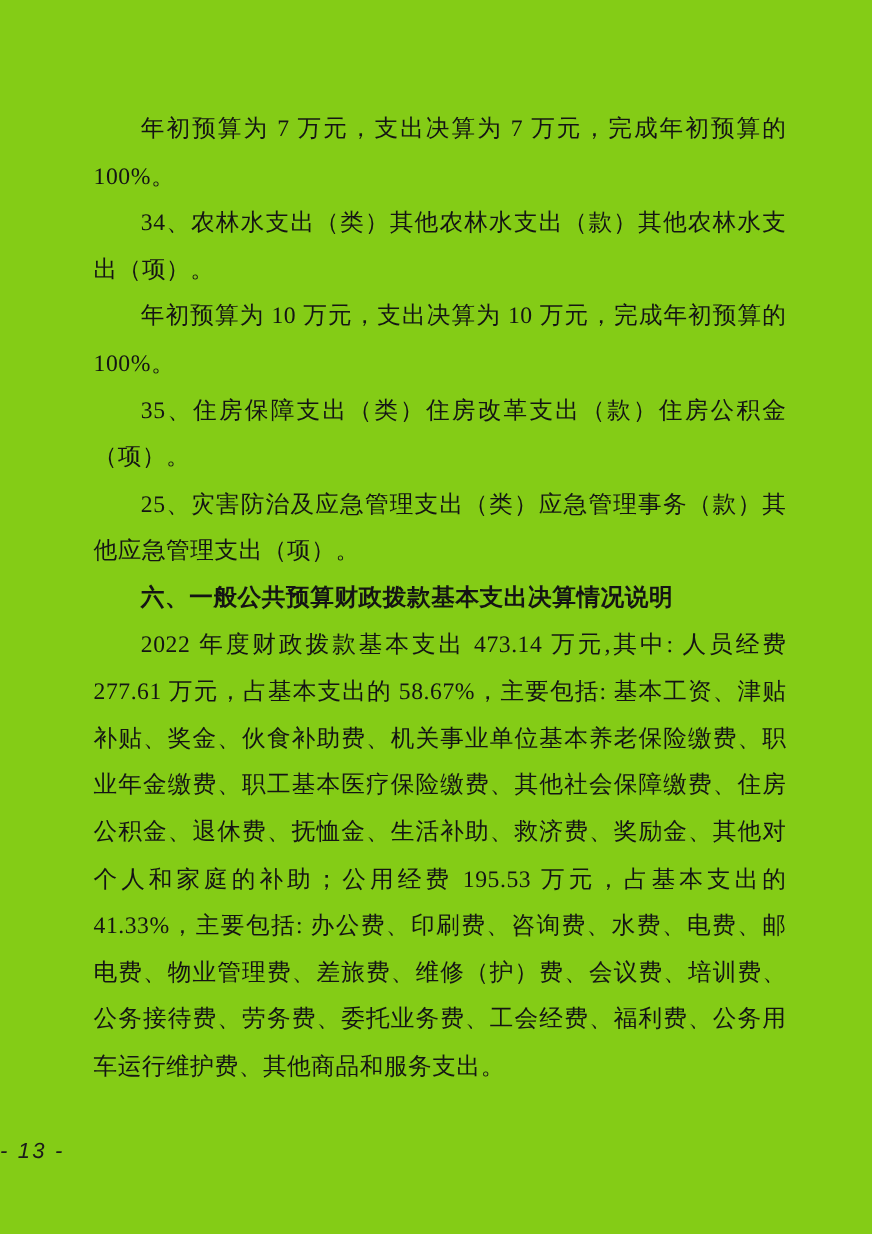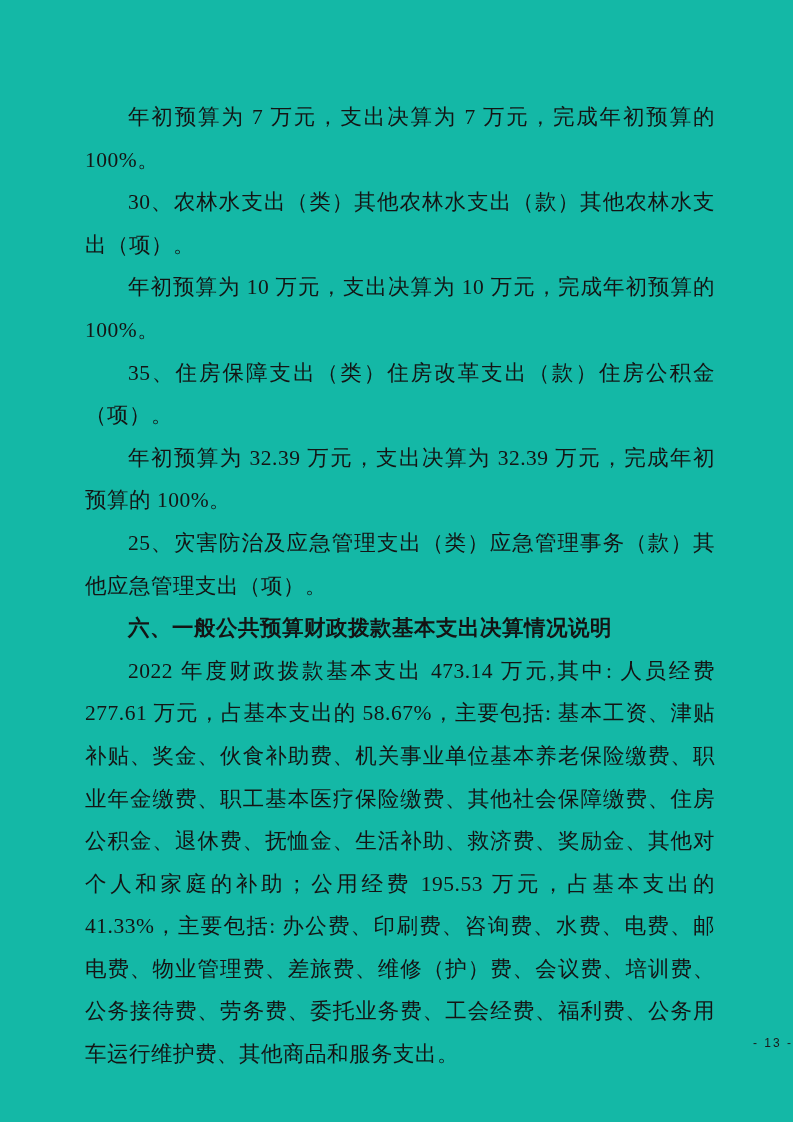--- a/index.html
+++ b/index.html
@@ -4,21 +4,21 @@
 <style>
   * { margin: 0; padding: 0; box-sizing: border-box; }
   html, body {
     background: #ffffff;
     font-family: "Liberation Serif", "DejaVu Serif", serif;
   }
   .page {
     position: relative;
     width: 793px;
     height: 1122px;
-    background: #14b8a6;
+    background: #84cc16;
     color: #141414;
     overflow: hidden;
   }
   .content {
     position: absolute;
     left: 85px;
     top: 96px;
     width: 630px;
     font-size: 21.5px;
     line-height: 42.6px;
@@ -32,36 +32,36 @@
   }
   .para.heading {
     font-weight: bold;
     font-family: Liberation Sans, sans-serif;
   }
   .page-number {
     position: absolute;
     left: 0;
     right: 0;
     top: 1036px;
-    text-align: right;
-    font-size: 12px;
+    text-align: left;
+    font-size: 20px;
     letter-spacing: 2px;
     color: #1a1a1a;
     font-family: "Liberation Sans", "DejaVu Sans", sans-serif;
+    font-style: italic;
   }
 </style>
 </head>
 <body>
 
 <div class="page">
   <div class="content">
 
   <p class="para">年初预算为 7 万元，支出决算为 7 万元，完成年初预算的 100%。</p>
-      <p class="para">30、农林水支出（类）其他农林水支出（款）其他农林水支出（项）。</p>
+      <p class="para">34、农林水支出（类）其他农林水支出（款）其他农林水支出（项）。</p>
       <p class="para">年初预算为 10 万元，支出决算为 10 万元，完成年初预算的 100%。</p>
       <p class="para">35、住房保障支出（类）住房改革支出（款）住房公积金（项）。</p>
-      <p class="para">年初预算为 32.39 万元，支出决算为 32.39 万元，完成年初预算的 100%。</p>
       <p class="para">25、灾害防治及应急管理支出（类）应急管理事务（款）其他应急管理支出（项）。</p>
       <p class="para heading">六、一般公共预算财政拨款基本支出决算情况说明</p>
       <p class="para">2022 年度财政拨款基本支出 473.14 万元,其中: 人员经费 277.61 万元，占基本支出的 58.67%，主要包括: 基本工资、津贴补贴、奖金、伙食补助费、机关事业单位基本养老保险缴费、职业年金缴费、职工基本医疗保险缴费、其他社会保障缴费、住房公积金、退休费、抚恤金、生活补助、救济费、奖励金、其他对个人和家庭的补助；公用经费 195.53 万元，占基本支出的 41.33%，主要包括: 办公费、印刷费、咨询费、水费、电费、邮电费、物业管理费、差旅费、维修（护）费、会议费、培训费、公务接待费、劳务费、委托业务费、工会经费、福利费、公务用车运行维护费、其他商品和服务支出。</p>
     </div>
   <div class="page-number">- 13 -</div>
 </div>
 
 </body></html>

